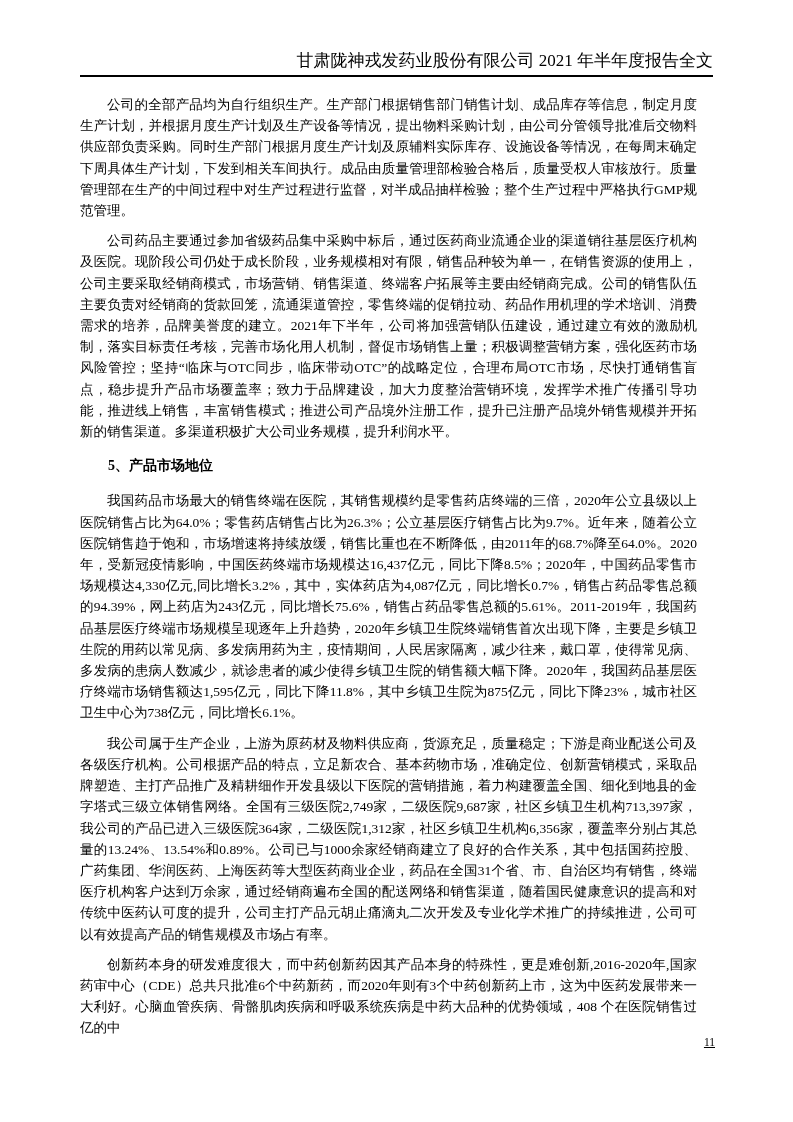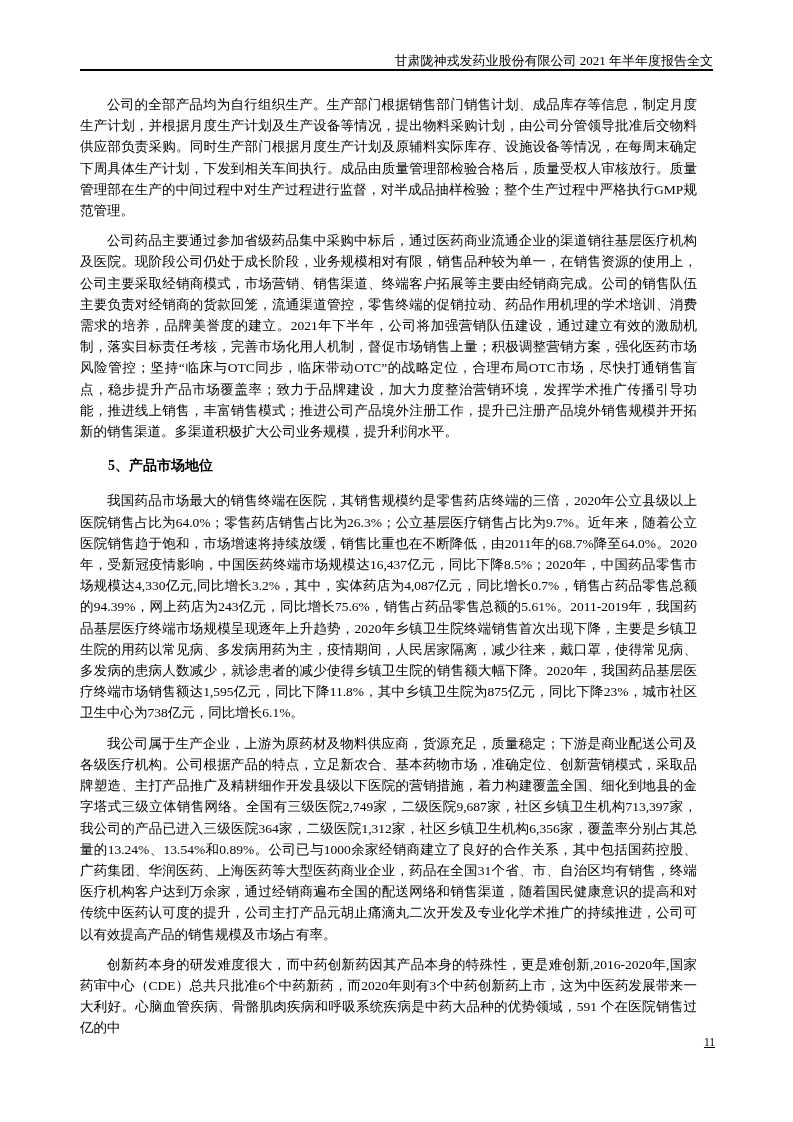--- a/index.html
+++ b/index.html
@@ -13,24 +13,24 @@
   .page {
     position: relative;
     width: 793px; height: 1122px;
     background: #ffffff;
     overflow: hidden;
   }
   .header {
     position: absolute;
     left: 80px; right: 80px; top: 52px;
     text-align: right;
-    font-size: 13px;
+    font-size: 17px;
     line-height: 17px;
     border-bottom: 2px solid #000000;
-    padding-bottom: 0;
+    padding-bottom: 6px;
     white-space: nowrap;
   }
   .content {
     position: absolute;
     left: 80px; right: 96px; top: 94px;
     font-size: 13.5px;
     line-height: 21.2px;
     text-align: justify;
     text-justify: inter-ideograph;
   }
@@ -66,18 +66,18 @@
 
     <p class="para">公司药品主要通过参加省级药品集中采购中标后，通过医药商业流通企业的渠道销往基层医疗机构及医院。现阶段公司仍处于成长阶段，业务规模相对有限，销售品种较为单一，在销售资源的使用上，公司主要采取经销商模式，市场营销、销售渠道、终端客户拓展等主要由经销商完成。公司的销售队伍主要负责对经销商的货款回笼，流通渠道管控，零售终端的促销拉动、药品作用机理的学术培训、消费需求的培养，品牌美誉度的建立。2021年下半年，公司将加强营销队伍建设，通过建立有效的激励机制，落实目标责任考核，完善市场化用人机制，督促市场销售上量；积极调整营销方案，强化医药市场风险管控；坚持“临床与OTC同步，临床带动OTC”的战略定位，合理布局OTC市场，尽快打通销售盲点，稳步提升产品市场覆盖率；致力于品牌建设，加大力度整治营销环境，发挥学术推广传播引导功能，推进线上销售，丰富销售模式；推进公司产品境外注册工作，提升已注册产品境外销售规模并开拓新的销售渠道。多渠道积极扩大公司业务规模，提升利润水平。</p>
 
     <h3 class="heading">5、产品市场地位</h3>
 
     <p class="para">我国药品市场最大的销售终端在医院，其销售规模约是零售药店终端的三倍，2020年公立县级以上医院销售占比为64.0%；零售药店销售占比为26.3%；公立基层医疗销售占比为9.7%。近年来，随着公立医院销售趋于饱和，市场增速将持续放缓，销售比重也在不断降低，由2011年的68.7%降至64.0%。2020年，受新冠疫情影响，中国医药终端市场规模达16,437亿元，同比下降8.5%；2020年，中国药品零售市场规模达4,330亿元,同比增长3.2%，其中，实体药店为4,087亿元，同比增长0.7%，销售占药品零售总额的94.39%，网上药店为243亿元，同比增长75.6%，销售占药品零售总额的5.61%。2011-2019年，我国药品基层医疗终端市场规模呈现逐年上升趋势，2020年乡镇卫生院终端销售首次出现下降，主要是乡镇卫生院的用药以常见病、多发病用药为主，疫情期间，人民居家隔离，减少往来，戴口罩，使得常见病、多发病的患病人数减少，就诊患者的减少使得乡镇卫生院的销售额大幅下降。2020年，我国药品基层医疗终端市场销售额达1,595亿元，同比下降11.8%，其中乡镇卫生院为875亿元，同比下降23%，城市社区卫生中心为738亿元，同比增长6.1%。</p>
 
     <p class="para">我公司属于生产企业，上游为原药材及物料供应商，货源充足，质量稳定；下游是商业配送公司及各级医疗机构。公司根据产品的特点，立足新农合、基本药物市场，准确定位、创新营销模式，采取品牌塑造、主打产品推广及精耕细作开发县级以下医院的营销措施，着力构建覆盖全国、细化到地县的金字塔式三级立体销售网络。全国有三级医院2,749家，二级医院9,687家，社区乡镇卫生机构713,397家，我公司的产品已进入三级医院364家，二级医院1,312家，社区乡镇卫生机构6,356家，覆盖率分别占其总量的13.24%、13.54%和0.89%。公司已与1000余家经销商建立了良好的合作关系，其中包括国药控股、广药集团、华润医药、上海医药等大型医药商业企业，药品在全国31个省、市、自治区均有销售，终端医疗机构客户达到万余家，通过经销商遍布全国的配送网络和销售渠道，随着国民健康意识的提高和对传统中医药认可度的提升，公司主打产品元胡止痛滴丸二次开发及专业化学术推广的持续推进，公司可以有效提高产品的销售规模及市场占有率。</p>
 
 
-    <p class="para">创新药本身的研发难度很大，而中药创新药因其产品本身的特殊性，更是难创新,2016-2020年,国家药审中心（CDE）总共只批准6个中药新药，而2020年则有3个中药创新药上市，这为中医药发展带来一大利好。心脑血管疾病、骨骼肌肉疾病和呼吸系统疾病是中药大品种的优势领域，591 个在医院销售过亿的中</p>
+    <p class="para">创新药本身的研发难度很大，而中药创新药因其产品本身的特殊性，更是难创新,2016-2020年,国家药审中心（CDE）总共只批准6个中药新药，而2020年则有3个中药创新药上市，这为中医药发展带来一大利好。心脑血管疾病、骨骼肌肉疾病和呼吸系统疾病是中药大品种的优势领域，408 个在医院销售过亿的中</p>
   </div>
 
   <div class="pagenum">11</div>
 
 </div>
 
 </body></html>

